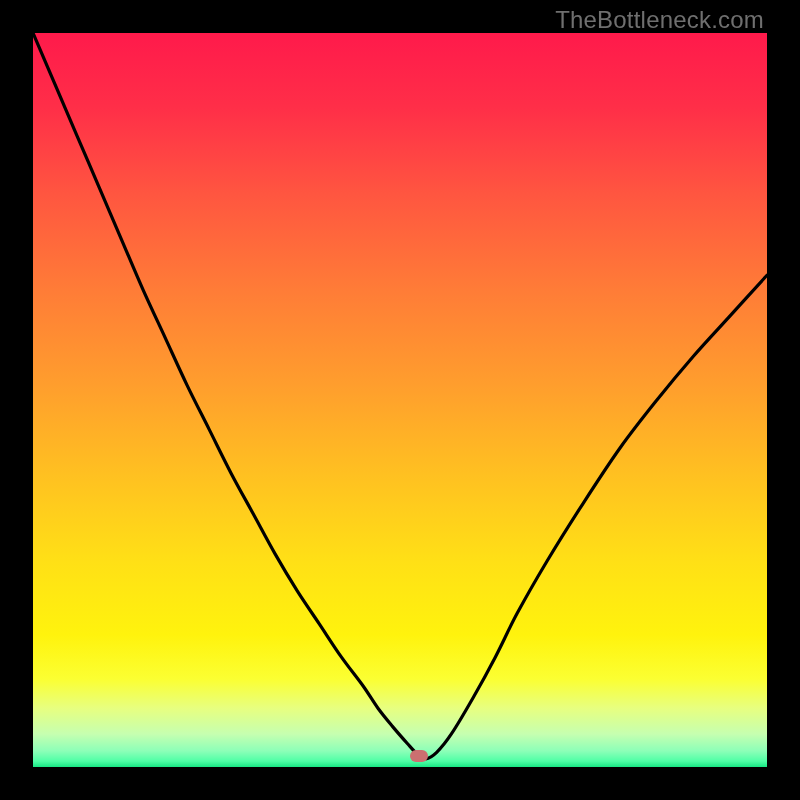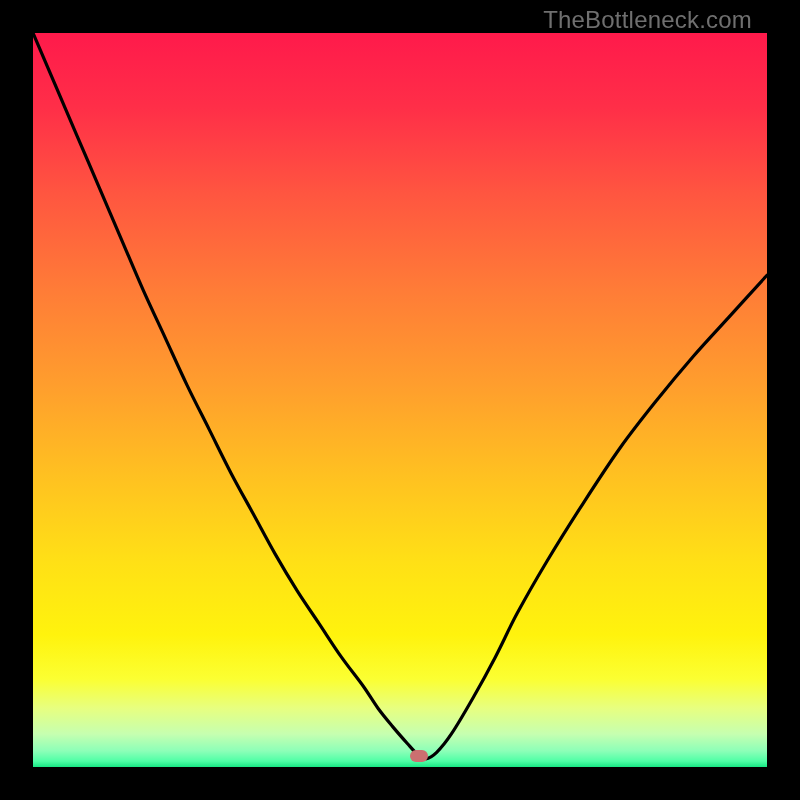--- a/index.html
+++ b/index.html
@@ -37,21 +37,21 @@
   .curve-svg {
     position: absolute;
     top: 0;
     left: 0;
     width: 734px;
     height: 734px;
   }
   .watermark {
     position: absolute;
     top: 6px;
-    right: 48px;
+    right: 36px;
     color: #6f6f6f;
     font-size: 24px;
     font-weight: 500;
     letter-spacing: 0.2px;
   }
   .marker {
     position: absolute;
     width: 18px;
     height: 12px;
     background: #cc6f70;

